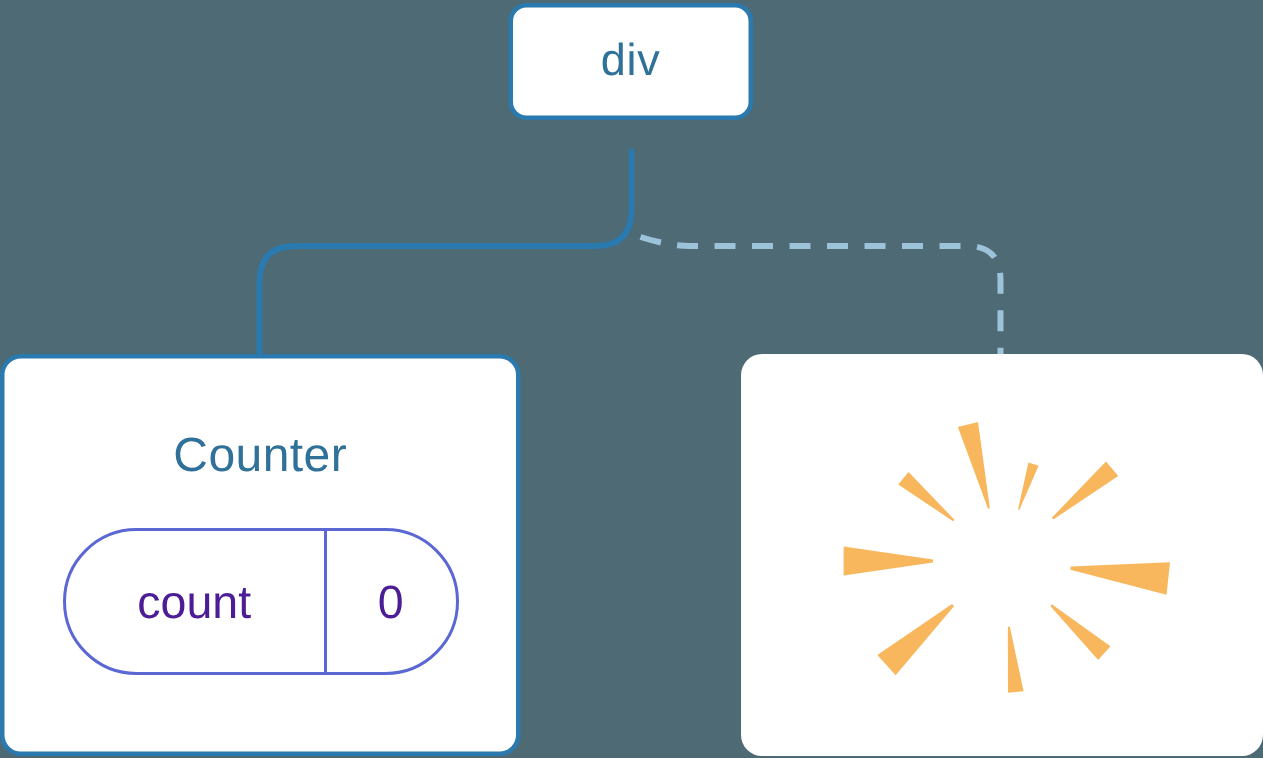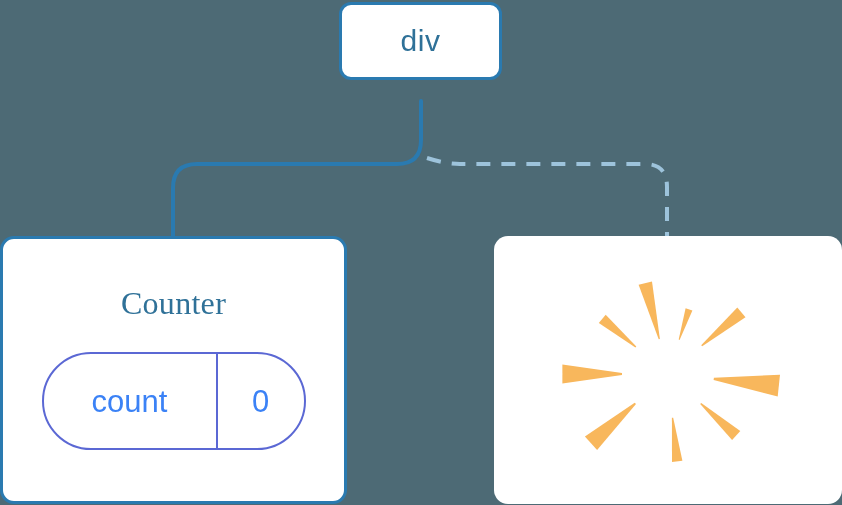--- a/index.html
+++ b/index.html
@@ -72,42 +72,41 @@
     border-bottom: 3px solid #2a7ab0;
     justify-content: flex-start;
     padding-top: 48px;
   }
   #node-counter .node-title {
     font-size: 32px;
     color: #2f7198;
     font-weight: 400;
     line-height: 1;
     letter-spacing: 0.3px;
-    font-family: Liberation Serif, serif;
   }
 
   
   .state-pill {
     margin-top: 33px;
     display: flex;
     align-items: stretch;
     border: 2px solid #5b68d4;
     border-radius: 999px;
     height: 98px;
     width: 264px;
     box-sizing: border-box;
     overflow: hidden;
     background: #ffffff;
   }
   .state-pill .pill-key,
   .state-pill .pill-val {
     display: flex;
     align-items: center;
     justify-content: center;
-    color: #3b82f6;
+    color: #4c1d95;
     font-size: 31px;
     font-weight: 400;
     line-height: 1;
   }
   .state-pill .pill-key {
     flex: 0 0 172px;
   }
   .state-pill .pill-val {
     flex: 1 1 auto;
     border-left: 2px solid #5b68d4;

